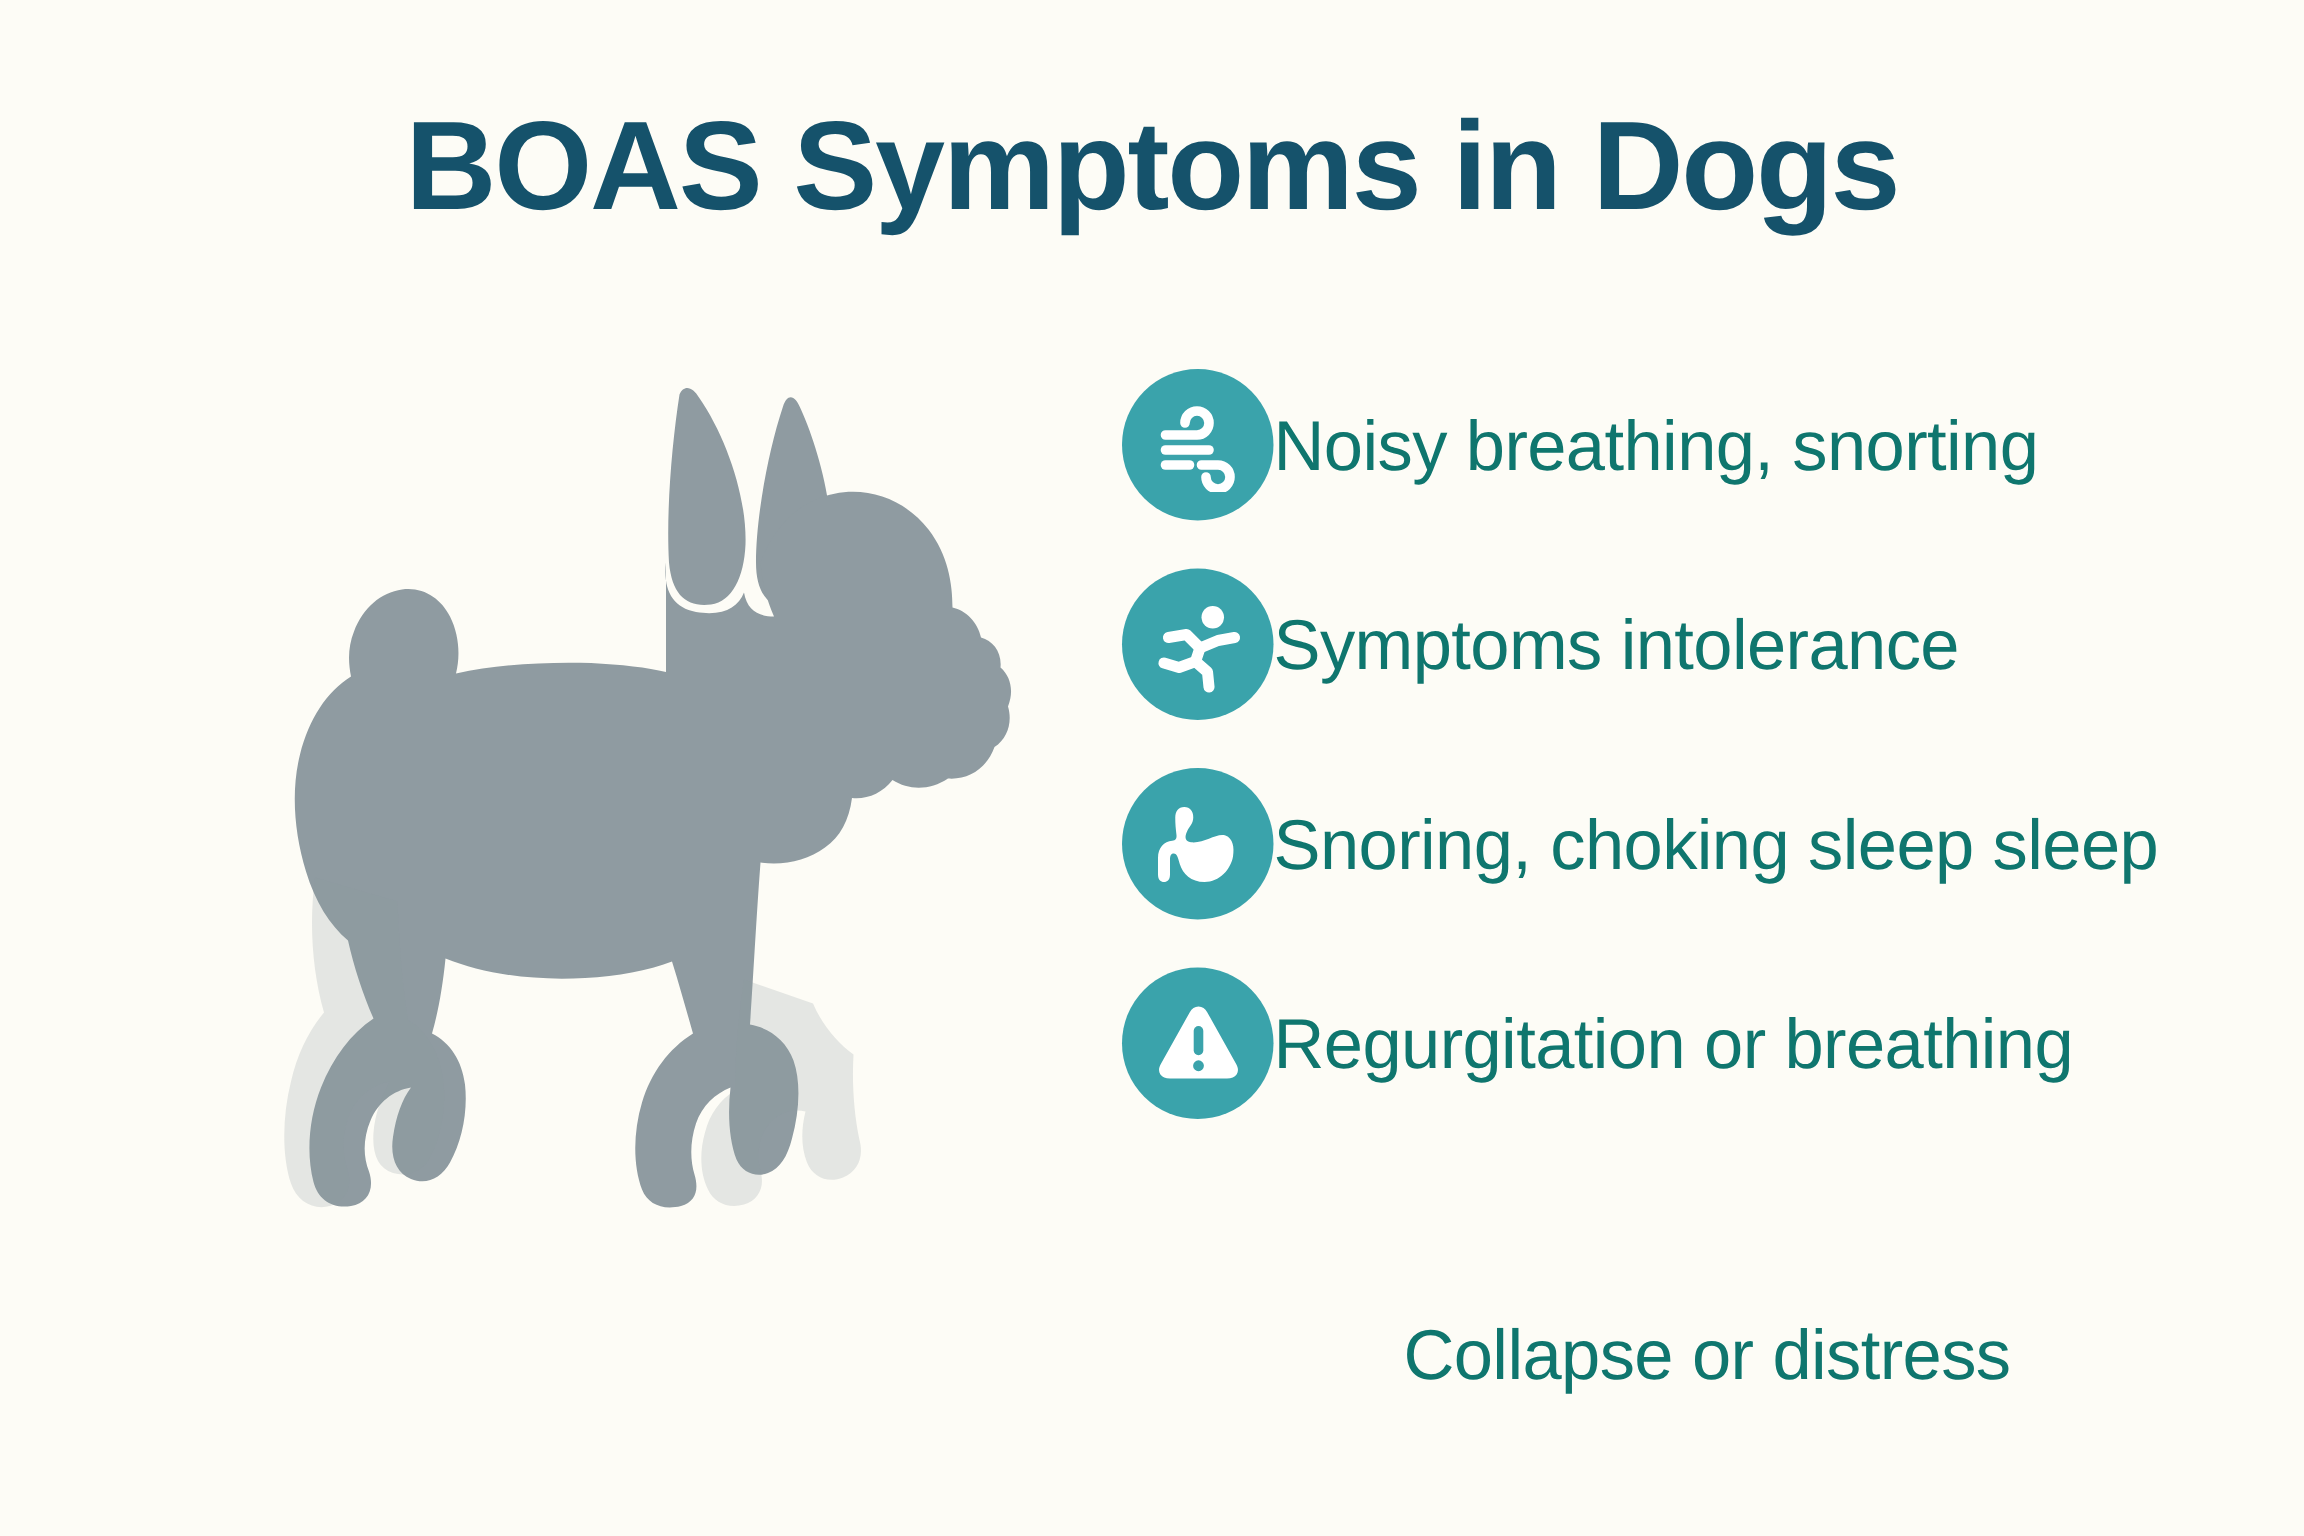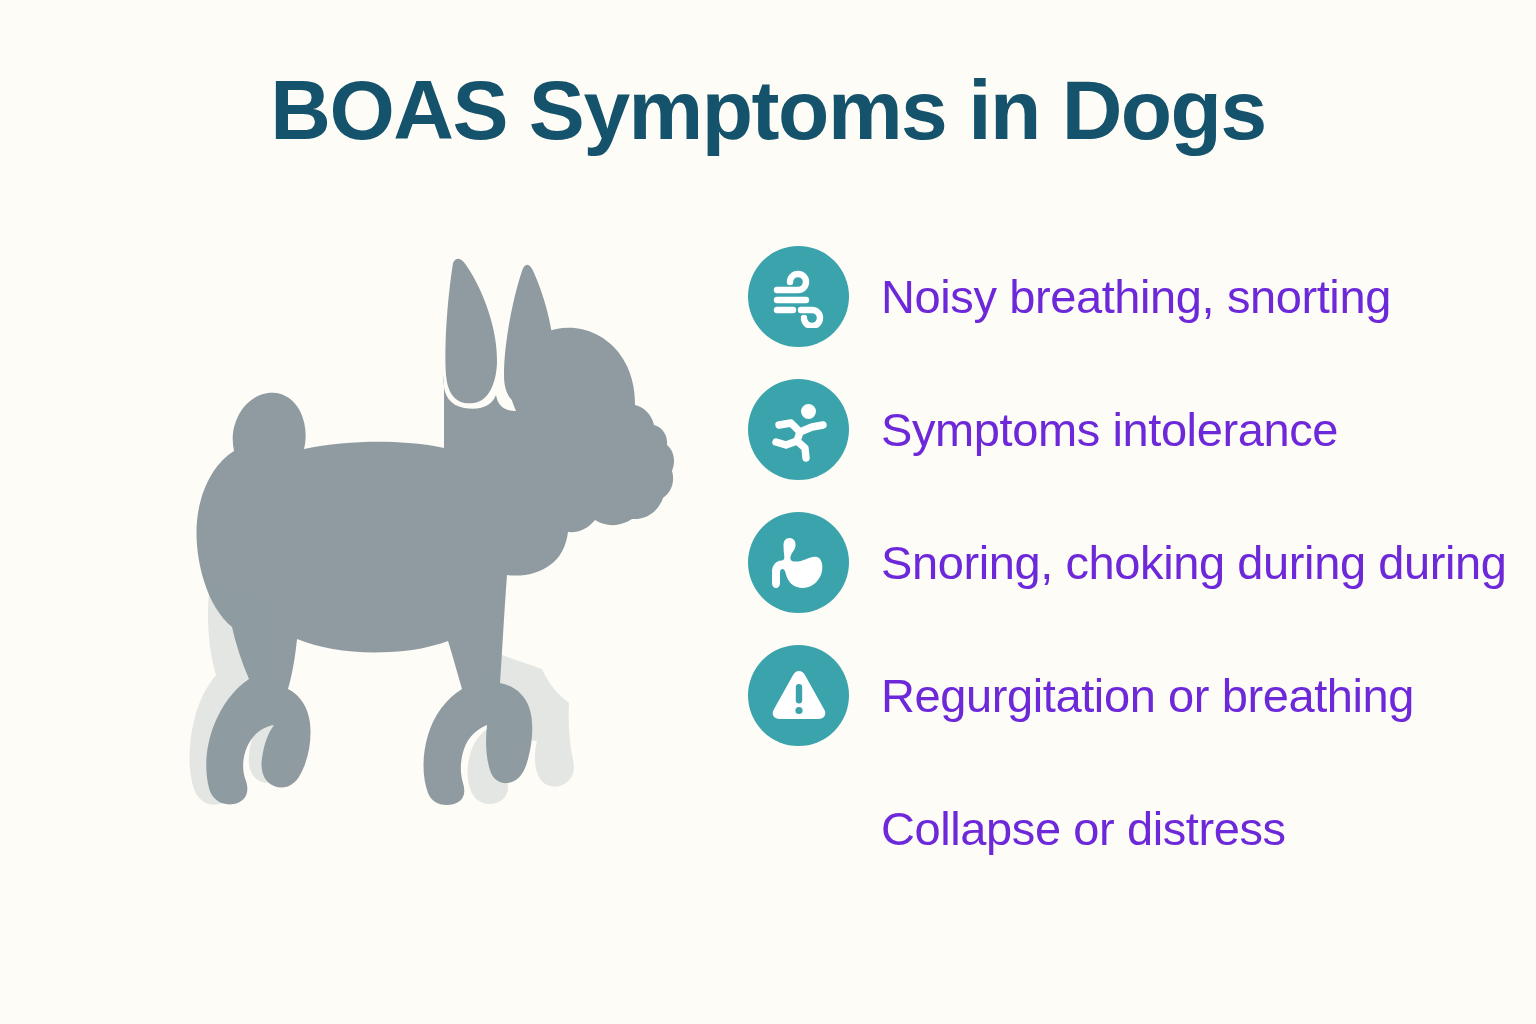--- a/index.html
+++ b/index.html
@@ -61,42 +61,42 @@
   }
   .symptom-row {
     position: relative;
     height: 101px;
     margin-bottom: 32px;
     display: flex;
     align-items: center;
   }
   .symptom-row:last-child {
     margin-bottom: 0;
+    flex-direction: column;
   }
   .icon-badge {
     flex: 0 0 auto;
     width: 101px;
     height: 101px;
     border-radius: 50%;
     background: #3aa3ab;
     display: flex;
     align-items: center;
     justify-content: center;
   }
   .icon-badge.empty {
     background: transparent;
   }
   .icon-badge svg {
     display: block;
   }
   .symptom-label {
-    margin-left: 32px;
     font-size: 47px;
     font-weight: 400;
-    color: #6d28d9;
+    color: #0f766e;
     letter-spacing: -0.4px;
     line-height: 1;
     white-space: nowrap;
     font-family: "Liberation Sans", sans-serif;
   }
 </style>
 </head>
 <body>
 
 <div id="infographic">
@@ -252,21 +252,21 @@
                    L 13 52
                    C 13 55.5, 11.2 57, 9 57
                    C 6.8 57, 5 55.5, 5 52
                    L 5 41
                    C 5 34, 9 30, 14.5 29.5
                    C 16.8 29.3, 17.6 28, 17.3 25.5
                    C 16.8 21.5, 16.5 18, 16.5 14
                    C 16.5 10, 18.5 7, 22.5 7 Z" fill="#ffffff"></path>
         </svg>
       </div>
-      <div class="symptom-label">Snoring, choking during during</div>
+      <div class="symptom-label">Snoring, choking sleep sleep</div>
     </div>
 
     <div class="symptom-row">
       <div class="icon-badge">
         <svg width="64" height="64" viewBox="0 0 64 64" xmlns="http://www.w3.org/2000/svg">
           <path d="M32 7 C 34.6 7, 36.4 8.4, 37.8 10.8
                    L 57.2 45.5
                    C 58.6 48, 58.7 50.4, 57.4 52.3
                    C 56.1 54.2, 54 55, 51 55
                    L 13 55

